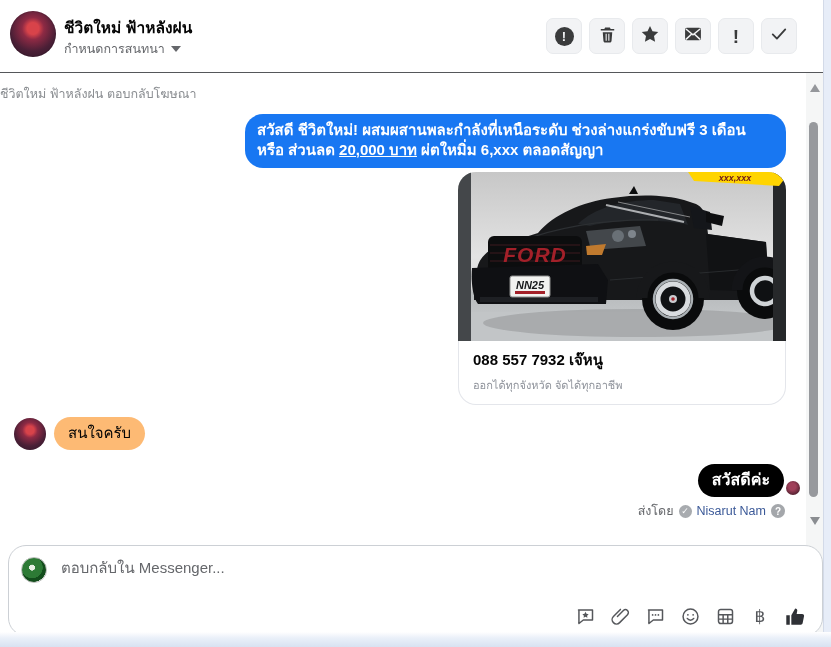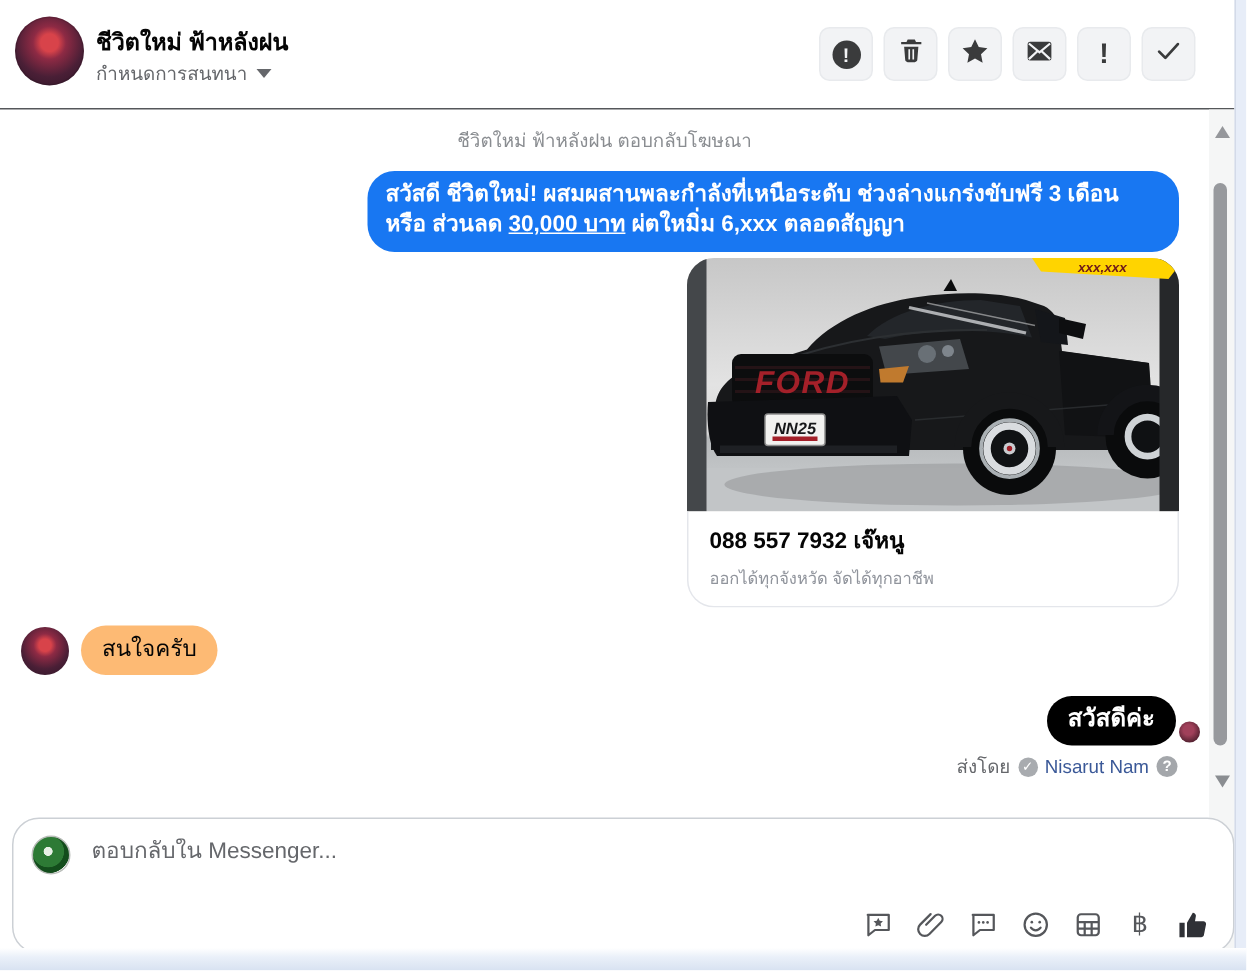--- a/index.html
+++ b/index.html
@@ -17,21 +17,21 @@
   .caret-down { width:0; height:0; border-left:5px solid transparent; border-right:5px solid transparent; border-top:6px solid #65676b; }
   .header-actions { position:absolute; left:546px; top:18px; display:flex; gap:7px; }
   .hbtn { width:36px; height:36px; background:#f2f3f5; border:1px solid #e8eaed; border-radius:7px;
     display:flex; align-items:center; justify-content:center; cursor:pointer; }
   .circle-excl { width:19px; height:19px; border-radius:50%; background:#3a3b3c; color:#f2f3f5;
     font-size:13px; font-weight:bold; display:flex; align-items:center; justify-content:center; }
   .plain-excl { font-size:19px; font-weight:bold; color:#3a3b3c; line-height:1; }
   .header-divider { position:absolute; left:0; top:72px; width:823px; height:1px; background:#55575a; }
 
   
-  .context-label { position:absolute; left:0; top:84px; width:806px; text-align:center; font-size:12.5px; color:#8a8d91; }
+  .context-label { position:absolute; left:0; top:84px; width:806px; text-align:left; font-size:12.5px; color:#8a8d91; }
 
   .ad-bubble { position:absolute; left:245px; top:114px; width:541px; background:#1877f2; color:#fff;
     border-radius:18px; padding:6px 12px 8px; font-size:15px; line-height:20px; font-weight:600; }
   .ad-bubble .u { text-decoration:underline; }
 
   .ad-card { position:absolute; left:458px; top:172px; width:328px; border-radius:18px; background:#fff; cursor:pointer; }
   .ad-image { display:block; width:328px; height:169px; border-radius:18px 18px 0 0; overflow:hidden; }
   .ad-info { width:328px; border:1px solid #e4e6eb; border-top:none; border-radius:0 0 18px 18px;
     padding:7px 14px 10px; background:#fff; }
   .ad-title { font-size:15px; font-weight:bold; color:#050505; }
@@ -130,21 +130,21 @@
             </svg>
         </span>
       </div>
     </div>
   </div>
   <div class="header-divider"></div>
 
   <div class="context-label">ชีวิตใหม่ ฟ้าหลังฝน ตอบกลับโฆษณา</div>
 
   <div class="ad-bubble">
-    <span>สวัสดี ชีวิตใหม่! ผสมผสานพละกำลังที่เหนือระดับ ช่วงล่างแกร่งขับฟรี 3 เดือน หรือ ส่วนลด </span><span class="u">30,000 บาท</span><span> ผ่ตใหมิ่ม 6,xxx ตลอดสัญญา</span>
+    <span>สวัสดี ชีวิตใหม่! ผสมผสานพละกำลังที่เหนือระดับ ช่วงล่างแกร่งขับฟรี 3 เดือน หรือ ส่วนลด </span><span class="u">20,000 บาท</span><span> ผ่ตใหมิ่ม 6,xxx ตลอดสัญญา</span>
   </div>
 
   <div class="ad-card">
     <div class="ad-image">
       <svg width="328" height="169" viewBox="0 0 328 169">
         <defs>
           <linearGradient id="wall" x1="0" y1="0" x2="0" y2="1">
             <stop offset="0" stop-color="#c7c7c7"></stop>
               <stop offset="0.5" stop-color="#e3e3e3"></stop>
             <stop offset="0.69" stop-color="#d9d9d9"></stop>

